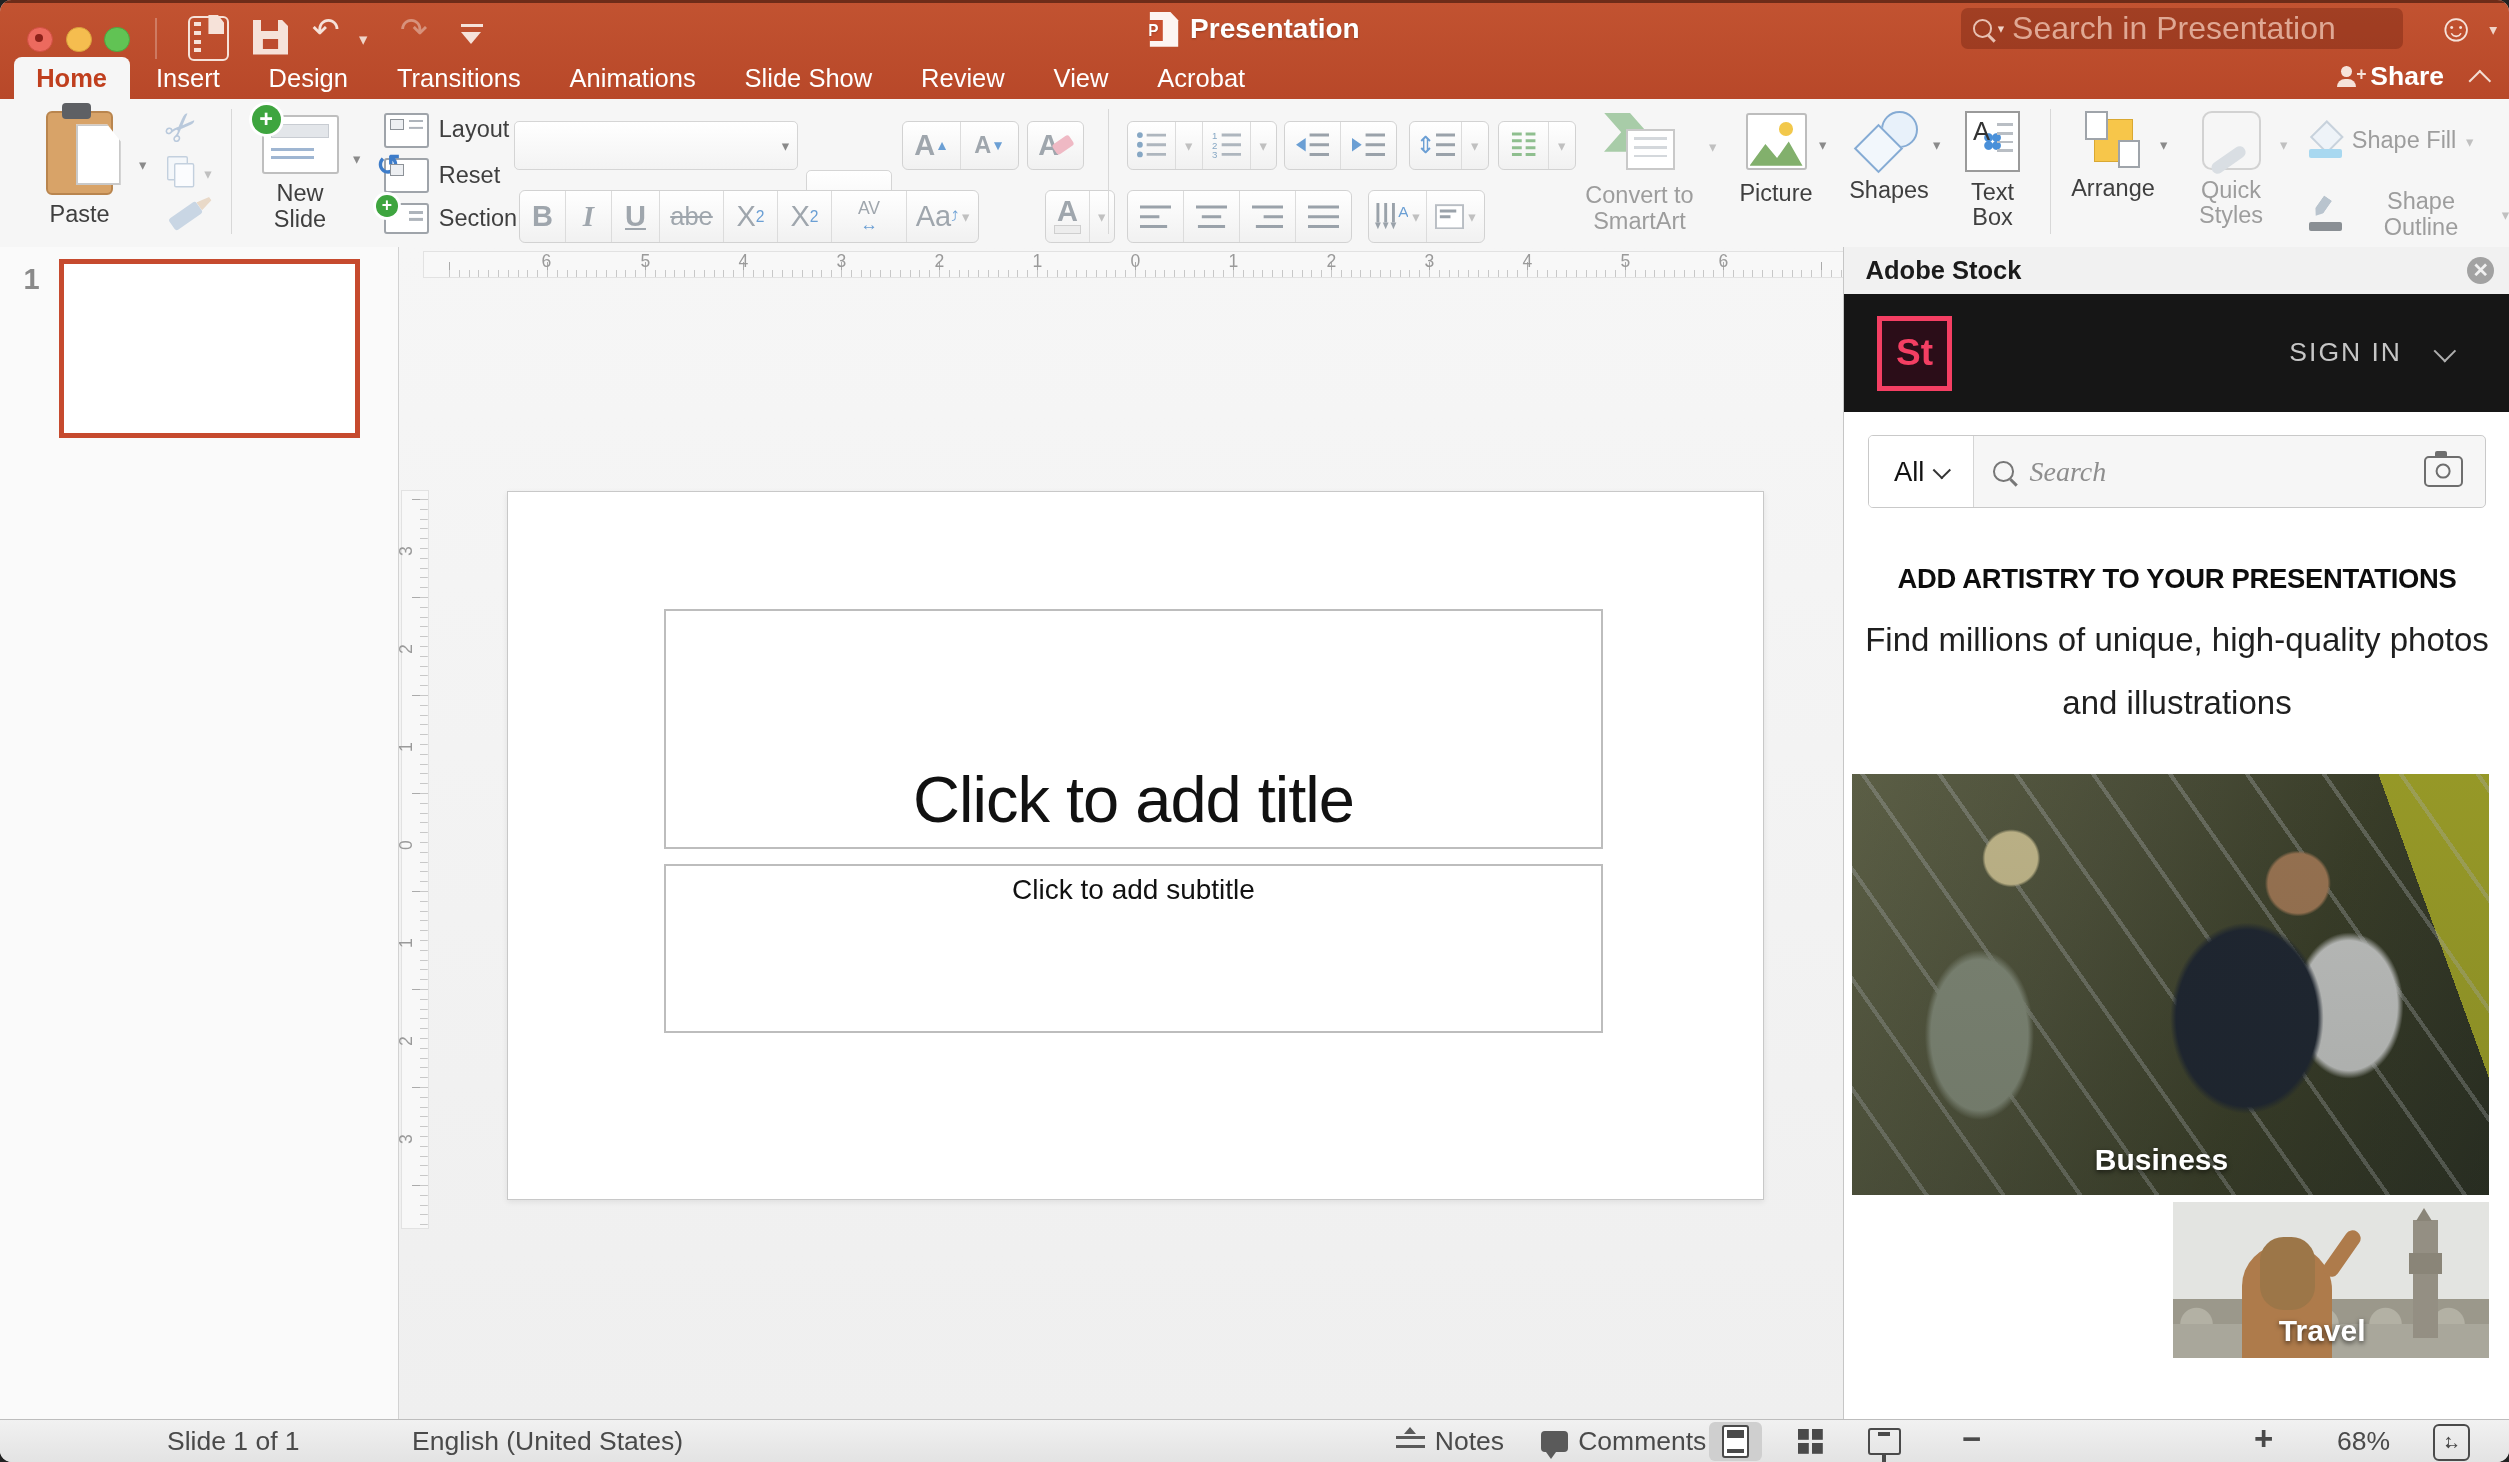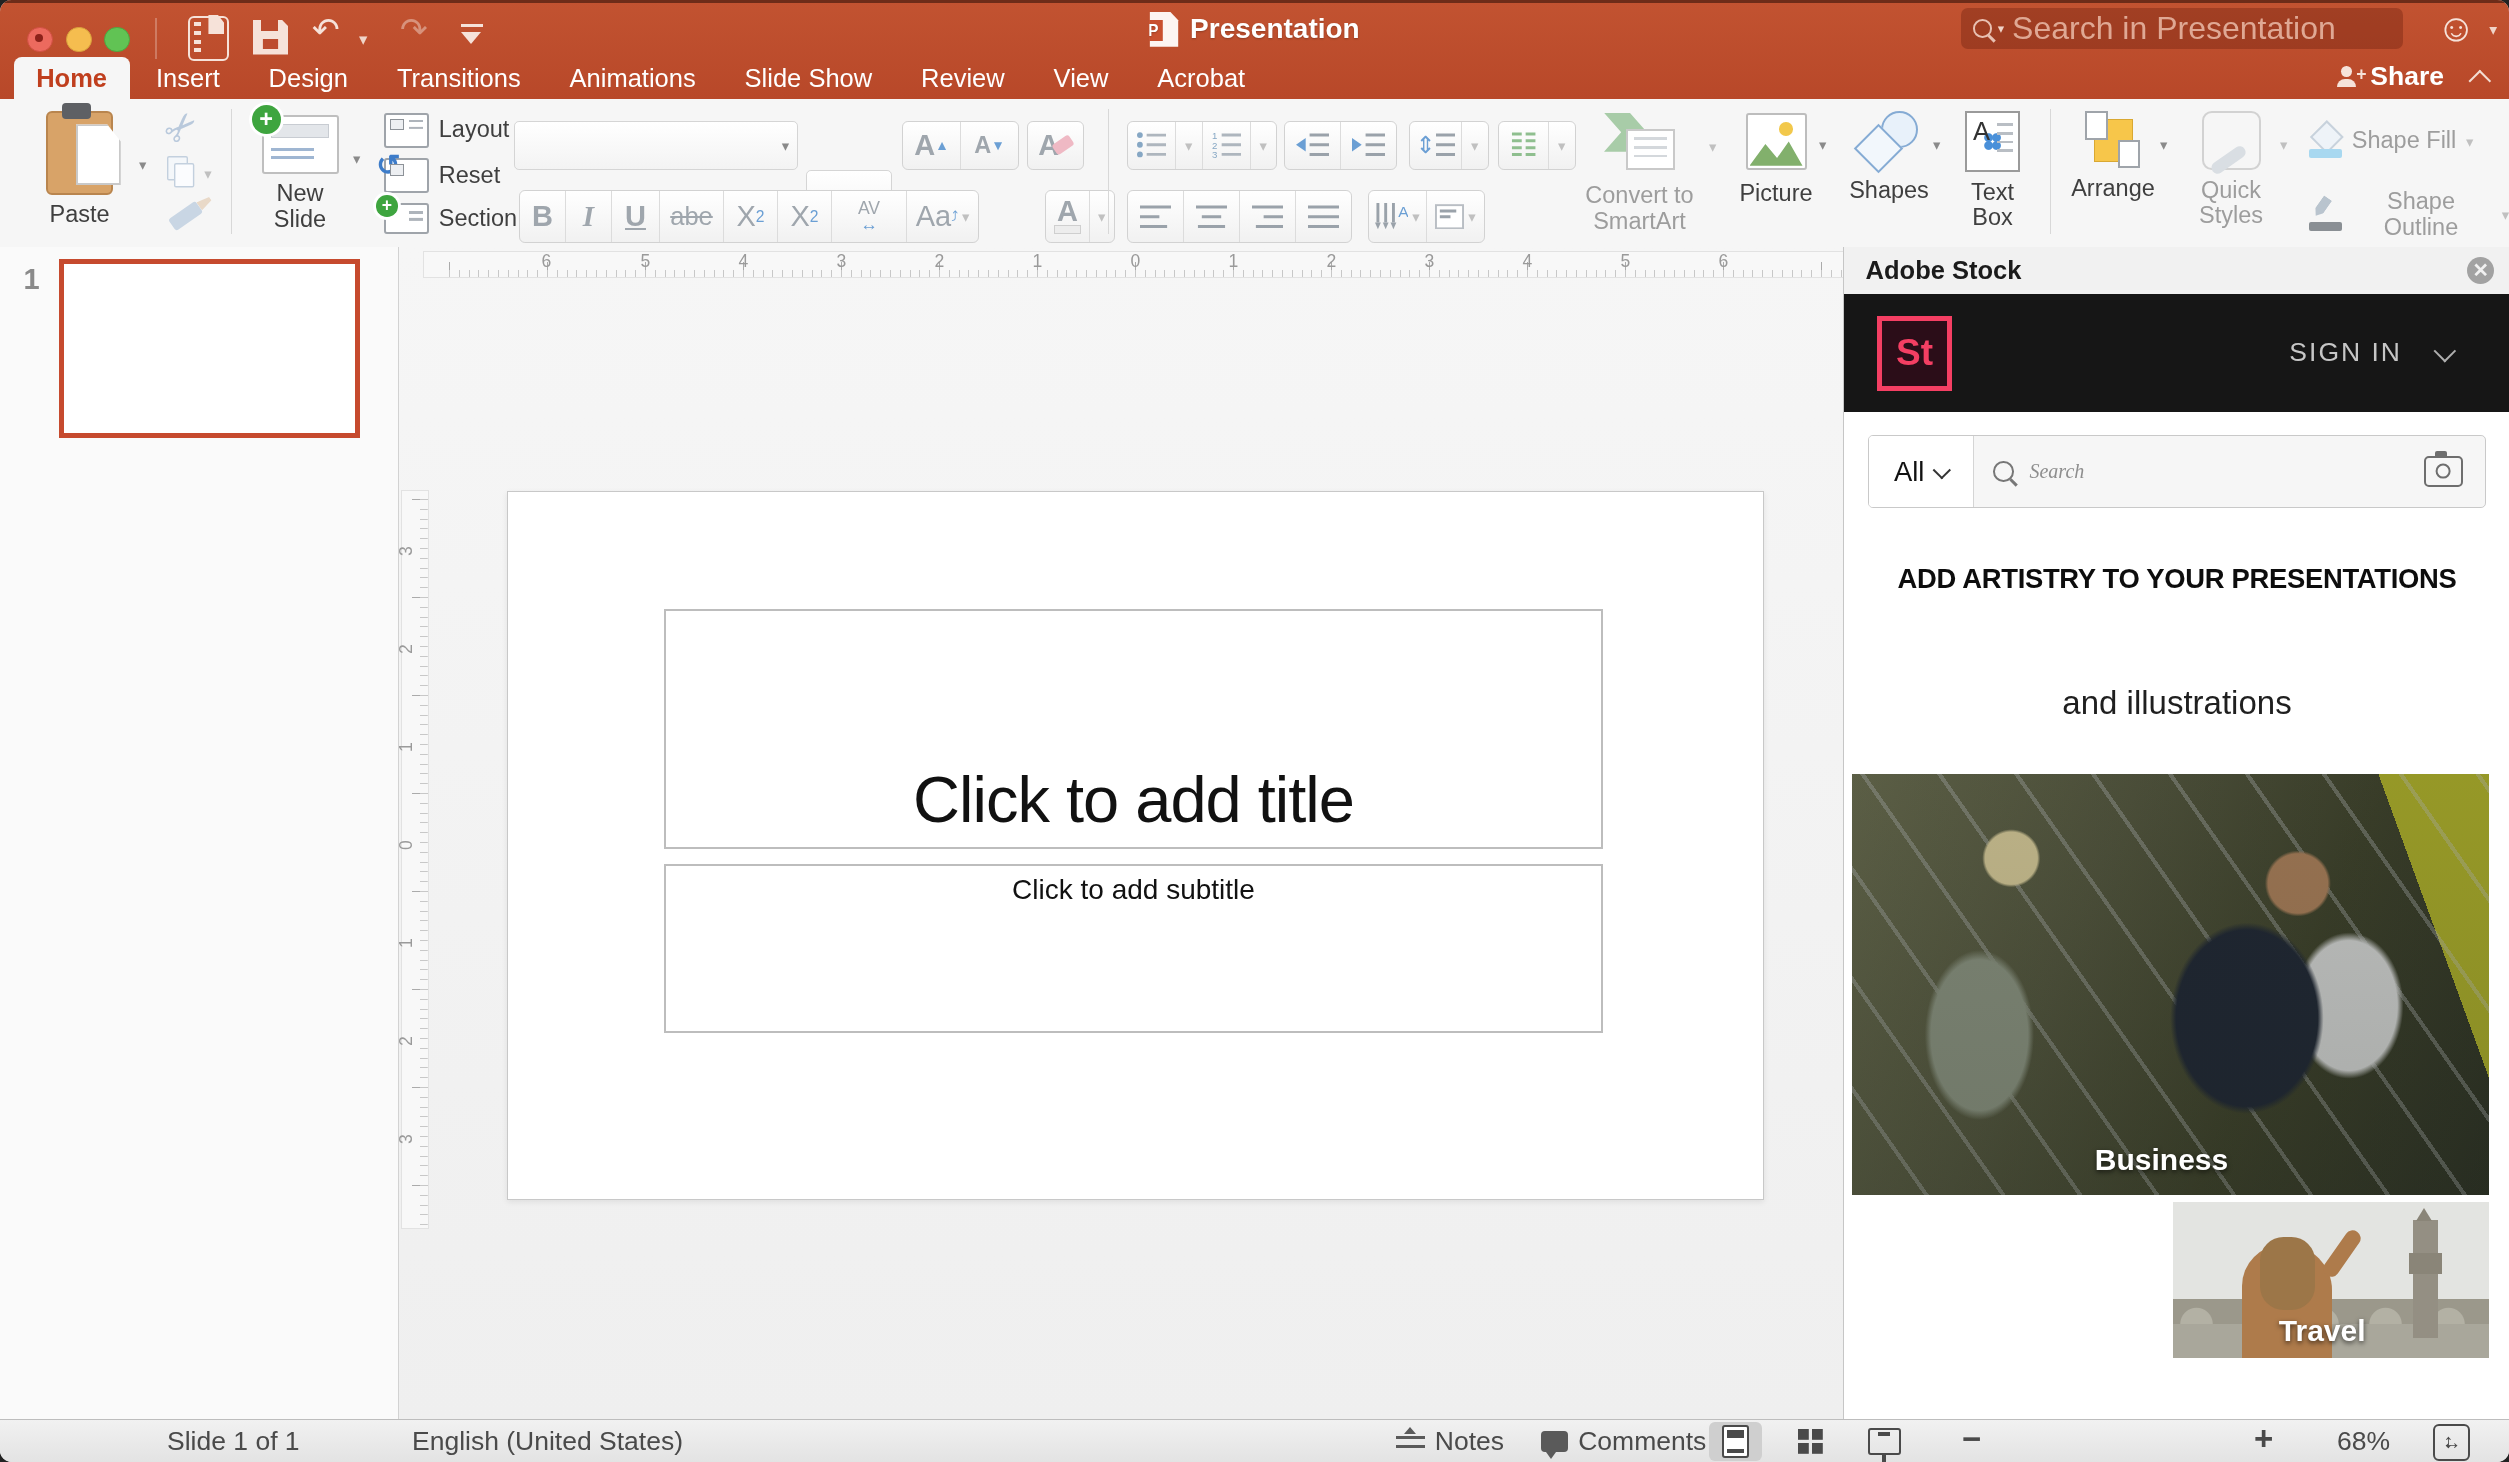--- a/index.html
+++ b/index.html
@@ -144,21 +144,21 @@
   .ad-signbar{position:absolute;left:0;top:47px;width:100%;height:118px;background:#161616;}
   .st-logo{position:absolute;left:33px;top:21.6px;width:65px;height:65px;border:5.9px solid #F43F63;background:#2B0D18;color:#F43F63;font-size:37px;font-weight:700;display:flex;align-items:center;justify-content:center;}
   .signin{position:absolute;right:108px;top:43px;color:#C6C6C6;font-size:26.5px;letter-spacing:2px;}
   .sign-chev{position:absolute;right:57px;top:49px;width:13.7px;height:13.7px;border-right:2.9px solid #AFAFAF;border-bottom:2.9px solid #AFAFAF;transform:rotate(45deg);}
   .ad-search{position:absolute;left:23.5px;top:188px;width:616px;height:71px;border:1px solid #C9C9C9;border-radius:4.9px;display:flex;background:#F6F6F6;overflow:hidden;}
   .ad-all{width:104px;background:#fff;border-right:1px solid #D5D5D5;display:flex;align-items:center;justify-content:center;gap:9.8px;font-size:27.4px;color:#111;}
   .ad-all .chev{width:10.8px;height:10.8px;border-right:2.9px solid #333;border-bottom:2.9px solid #333;transform:rotate(45deg) translateY(-2px);}
   .ad-input{flex:1;display:flex;align-items:center;gap:13.7px;padding:0 19.6px;}
   .mag2{width:16.7px;height:16.7px;border:2.9px solid #777;border-radius:50%;position:relative;flex:none;}
   .mag2::after{content:"";position:absolute;width:2.9px;height:8.8px;background:#777;bottom:-6.9px;right:-2.9px;transform:rotate(-45deg);}
-  .ad-input input{border:none;outline:none;background:transparent;font-size:20px;font-style:italic;color:#0c4a6e;width:100%;font-family:"Liberation Serif",serif;}
+  .ad-input input{border:none;outline:none;background:transparent;font-size:28px;font-style:italic;color:#0c4a6e;width:100%;font-family:"Liberation Serif",serif;}
   .ad-input input::placeholder{color:#8E8E8E;}
   .cam{width:35px;height:27.4px;border:2.9px solid #6E6E6E;border-radius:4.9px;position:relative;flex:none;margin-right:2px;}
   .cam::before{content:"";position:absolute;left:50%;top:50%;transform:translate(-50%,-50%);width:10.8px;height:10.8px;border:2.9px solid #6E6E6E;border-radius:50%;}
   .cam::after{content:"";position:absolute;left:8.8px;top:-6.9px;width:11.8px;height:4.9px;background:#6E6E6E;border-radius:2px 2px 0 0;}
   .ad-headline{position:absolute;left:0;top:316px;width:100%;text-align:center;font-size:27.4px;font-weight:700;letter-spacing:-0.3px;color:#0D0D0D;}
   .ad-tag{position:absolute;left:0;top:361px;width:100%;text-align:center;font-size:33px;color:#1F1F1F;line-height:63px;font-weight:300;}
   .imgbox{position:absolute;overflow:hidden;}
   .imgbox .lbl{position:absolute;left:0;right:17.6px;bottom:17.6px;text-align:center;color:#fff;font-size:30px;font-weight:700;text-shadow:0 2px 4.9px rgba(0,0,0,.65);}
   .img-business{left:7.8px;top:527px;width:637px;height:421px;
     background:
@@ -656,21 +656,21 @@
         <span class="chev"></span>
       </div>
       <div class="ad-input">
         <div class="mag2"></div>
         <input type="text" placeholder="Search" style="">
         <div class="cam"></div>
       </div>
     </div>
     <div class="ad-headline">ADD ARTISTRY TO YOUR PRESENTATIONS</div>
     <div class="ad-tag">
-      <br>
+      <span>Find millions of unique, high-quality photos</span><br>
       <span>and illustrations</span>
     </div>
     <div class="imgbox img-business">
       <div class="lbl">Business</div>
     </div>
     <div class="imgbox img-travel">
       <div class="tw-bridge"></div>
       <div class="tw-tower"></div>
       <div class="tw-person"></div>
       <div class="lbl" style="bottom:9.8px">Travel</div>

